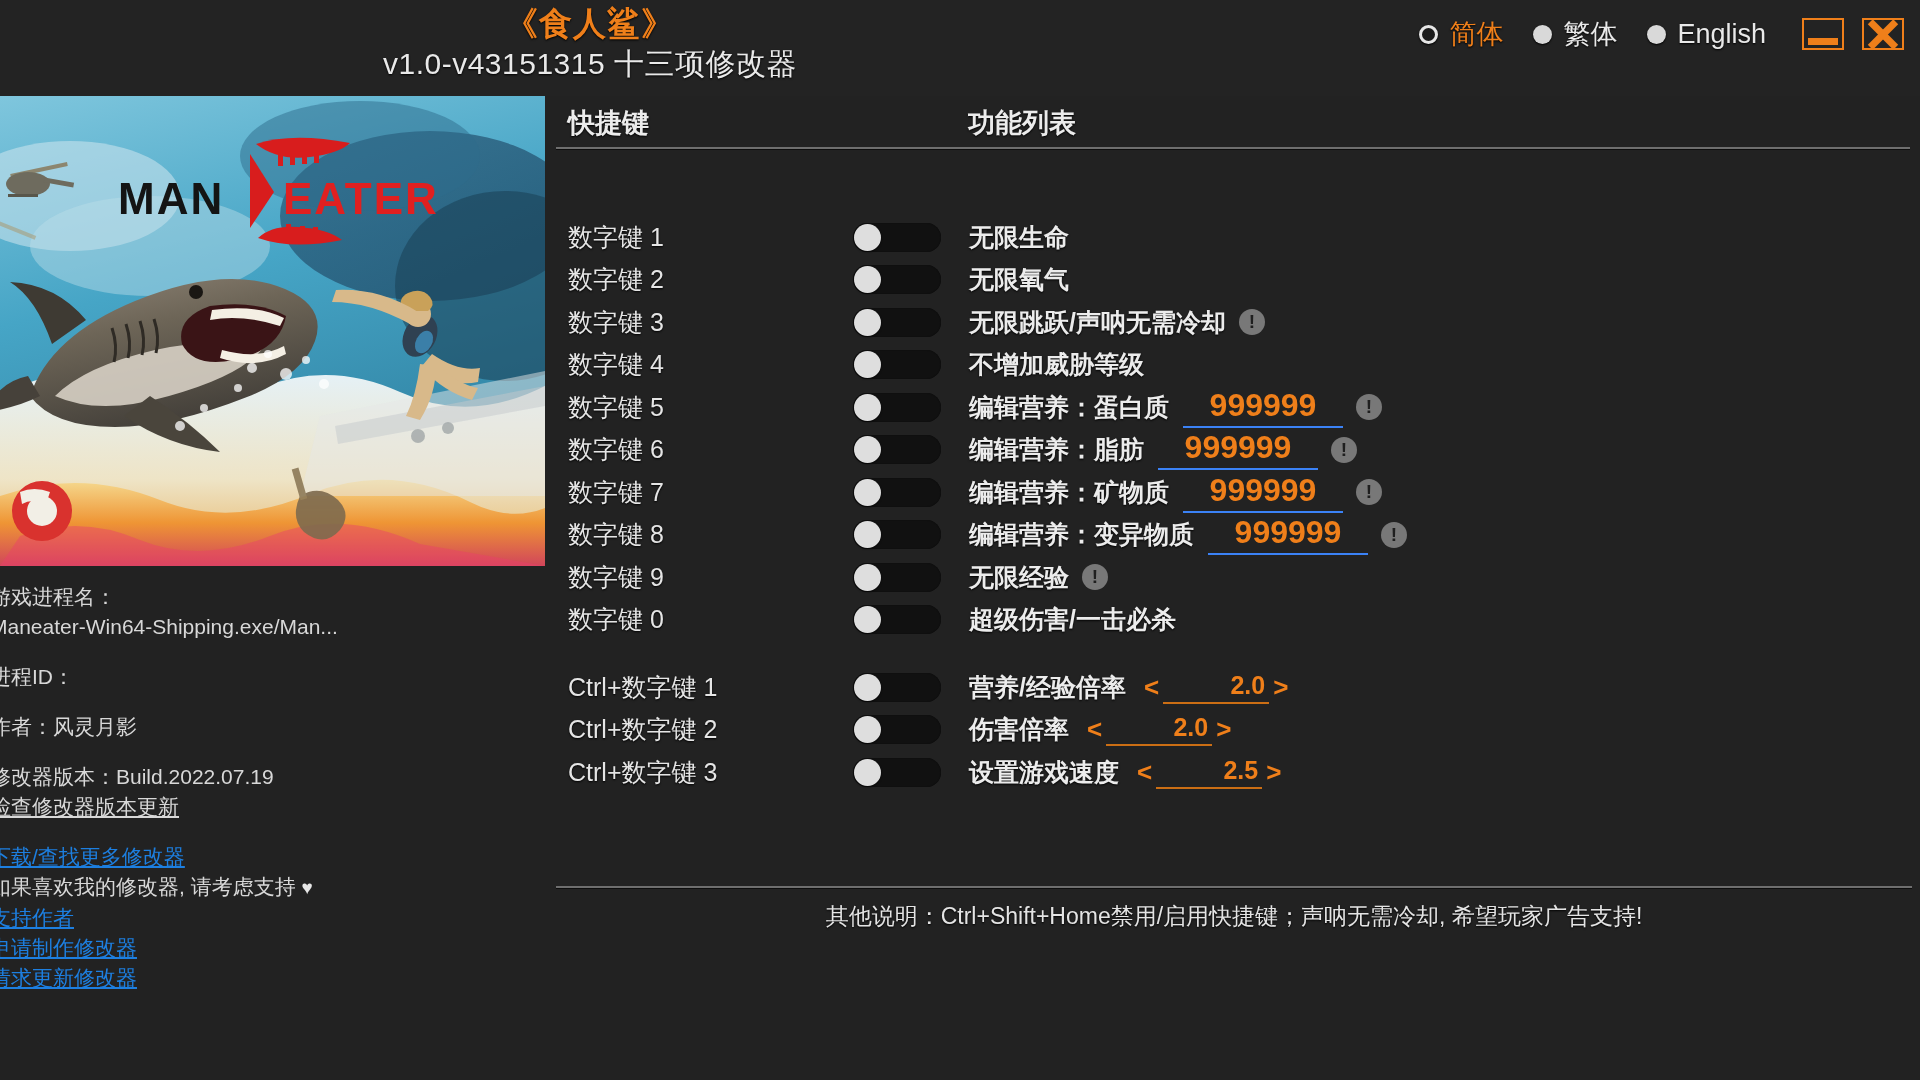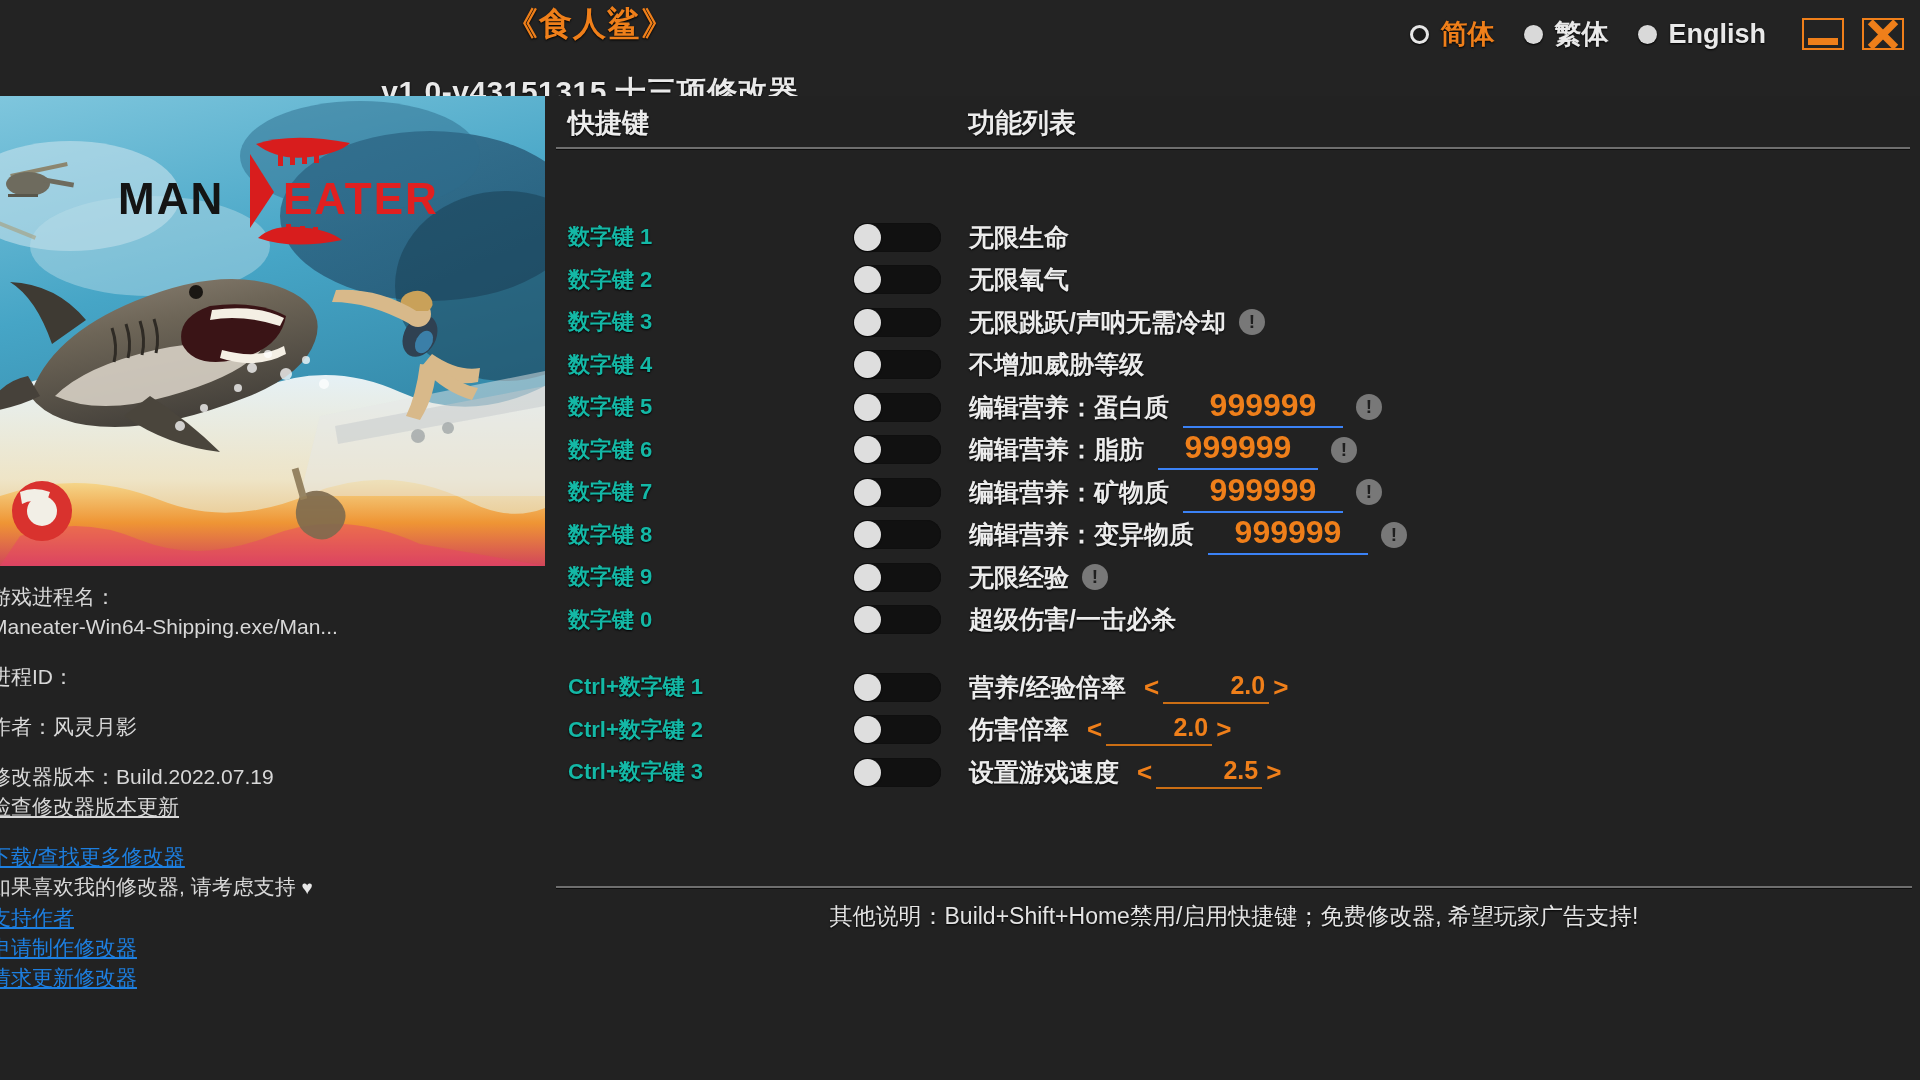--- a/index.html
+++ b/index.html
@@ -24,40 +24,39 @@
   .title-block {
     position: absolute; left: 0; top: 4px; width: 1180px;
     text-align: center;
   }
   .title-main {
     font-size: 33px; font-weight: bold; color: #ef7f1a;
     line-height: 40px; letter-spacing: 1px;
     text-shadow: 0 1px 2px #000;
   }
   .title-sub {
-    font-size: 30px; font-weight: bold; color: #e9e9e9;
+    font-size: 30px; font-weight: normal; color: #e9e9e9;
     line-height: 40px; letter-spacing: 0.5px;
     text-shadow: 0 1px 2px #000;
-    margin-top: 28px;
   }
   .lang-row {
     position: absolute; right: 16px; top: 16px;
     display: flex; align-items: center; gap: 0px;
   }
   .lang-opt { display: flex; align-items: center; gap: 11px; margin-right: 30px; }
   .radio {
     width: 19px; height: 19px; border-radius: 50%;
     background: #d9d9d9; display: block; position: relative;
     box-shadow: 0 1px 2px #000;
   }
   .radio.sel {
     background: #1b1b1b;
     border: 3px solid #e6e6e6;
   }
-  .lang-label { font-size: 27px; font-weight: bold; color: #e9e9e9; text-shadow: 0 1px 2px #000; }
+  .lang-label { font-size: 27px; font-weight: normal; color: #e9e9e9; text-shadow: 0 1px 2px #000; }
   .lang-label.active { color: #ef7f1a; }
   .winbtns { display: flex; align-items: center; gap: 18px; margin-left: 6px; }
   .winbtn {
     width: 42px; height: 32px;
     border: 2px solid #ef7f1a; position: relative; background: transparent;
   }
   .winbtn .minbar {
     position: absolute; left: 4px; right: 4px; bottom: 3px; height: 7px;
     background: #ef7f1a;
   }
@@ -117,21 +116,21 @@
   }
 
   .rows { position: absolute; left: 0; top: 120px; width: 1372px; }
   .row {
     position: relative; height: 42.5px;
     display: flex; align-items: center;
   }
   .row.gap { margin-top: 25px; }
   .key {
     width: 305px; padding-left: 20px;
-    font-size: 22px; font-weight: bold; color: #14b8a6;
+    font-size: 25px; font-weight: normal; color: #e5e5e5;
     text-shadow: 0 1px 2px #000; white-space: nowrap;
   }
   .toggle {
     width: 88px; height: 29px; border-radius: 15px;
     background: #111111; position: relative; flex: 0 0 auto;
     box-shadow: inset 0 0 1px #000;
   }
   .toggle .knob {
     position: absolute; left: 1px; top: 1px;
     width: 27px; height: 27px; border-radius: 50%;
@@ -514,15 +513,15 @@
             <span class="spinner">
               <span class="spin-arrow">&lt;</span>
               <span class="spin-val">2.5</span>
               <span class="spin-arrow">&gt;</span>
             </span>
           </div>
         </div>
       </div>
 
     <div class="sep-bottom"></div>
-    <div class="footnote">其他说明：Build+Shift+Home禁用/启用快捷键；免费修改器, 希望玩家广告支持!</div>
+    <div class="footnote">其他说明：Ctrl+Shift+Home禁用/启用快捷键；声呐无需冷却, 希望玩家广告支持!</div>
   </div>
 </div>
 
 </body></html>

